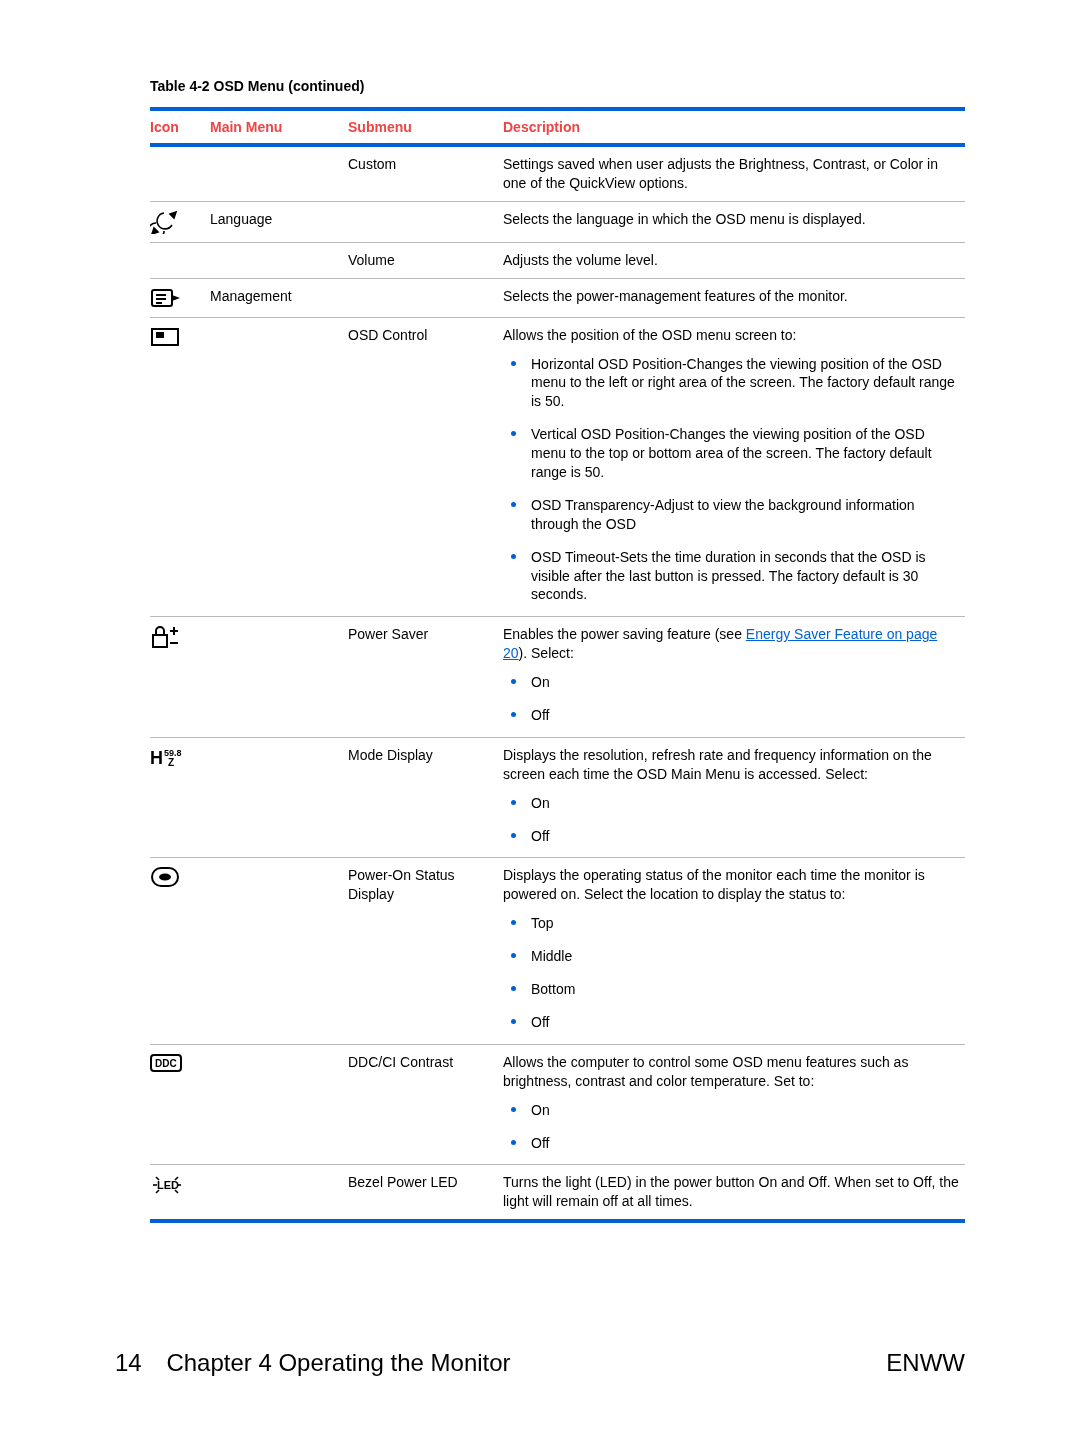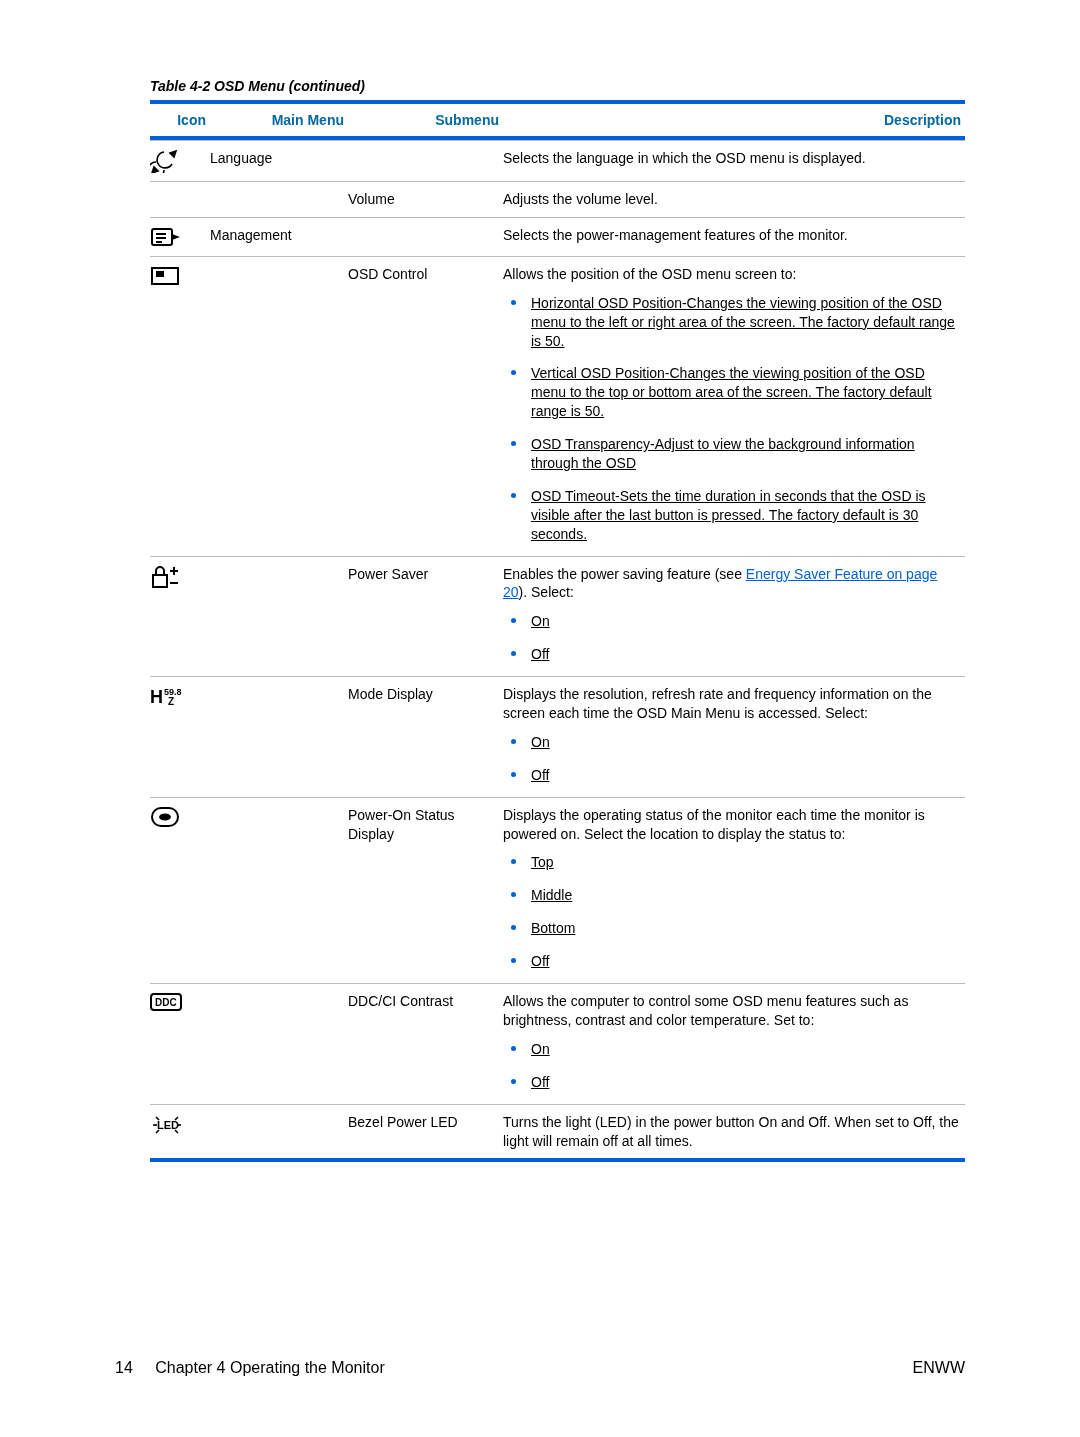--- a/index.html
+++ b/index.html
@@ -10,60 +10,58 @@
     background: #fff;
     font-family: Arial, Helvetica, sans-serif;
     font-size: 14px;
     color: #000;
     position: relative;
     padding: 78px 115px 60px 150px;
   }
   .table-caption {
     font-weight: bold;
     font-size: 14px;
-    margin-bottom: 6px;
-    font-style: italic;
+    margin-bottom: 13px;
   }
   .hr-thick {
     height: 4px;
     background: #0060d6;
     border: none;
     margin: 0;
   }
   table.osd {
     width: 100%;
     border-collapse: collapse;
     table-layout: fixed;
   }
   table.osd col.c-icon { width: 60px; }
   table.osd col.c-main { width: 138px; }
   table.osd col.c-sub  { width: 155px; }
   table.osd col.c-desc { width: auto; }
   table.osd th {
-    color: #0369a1;
+    color: #ef4444;
     font-weight: bold;
     font-size: 14px;
-    text-align: right;
+    text-align: left;
     padding: 8px 4px 8px 0;
     vertical-align: top;
   }
   table.osd td {
     font-size: 14px;
     text-align: left;
     padding: 8px 4px 8px 0;
     vertical-align: top;
     line-height: 1.35;
   }
   table.osd tr.sep td { border-top: 1px solid #bbb; }
   .icon-cell svg { display: block; }
   ul.blue-bullets {
     list-style: none;
     margin: 10px 0 0 0;
     padding: 0 0 0 28px;
-    text-decoration: underline;
   }
   ul.blue-bullets li {
     position: relative;
     padding-left: 0;
     margin-bottom: 14px;
     line-height: 1.35;
   }
   ul.blue-bullets li::before {
     content: "";
     position: absolute;
@@ -76,21 +74,21 @@
   }
   ul.blue-bullets li:last-child { margin-bottom: 4px; }
   a.xref { color: #0060d6; text-decoration: underline; }
   .footer {
     position: absolute;
     left: 115px;
     right: 115px;
     bottom: 60px;
     display: flex;
     justify-content: space-between;
-    font-size: 16px;
+    font-size: 24px;
     color: #000;
     margin-top: 24px;
   }
   .footer .left { }
   .footer .page-no { margin-right: 18px; }
 </style>
 </head>
 <body>
 
 <div class="table-caption">
@@ -113,20 +111,26 @@
       <th>Description</th>
     </tr>
   </thead>
   <tbody>
     <tr>
         <td colspan="4" style="padding:0;">
           <div class="hr-thick"></div>
         </td>
       </tr>
 
+    <tr>
+      <td class="icon-cell"></td>
+      <td></td>
+      <td>Custom</td>
+      <td>Settings saved when user adjusts the Brightness, Contrast, or Color in one of the QuickView options.</td>
+    </tr>
 
     <tr class="sep">
       <td class="icon-cell">
         <span>
           <svg width="30" height="24" viewBox="0 0 30 24">
             <g fill="none" stroke="#000" stroke-width="1.6">
               <path d="M14 3 A8 8 0 1 0 22 15"></path>
               <path d="M20 4 L26 2 L24 8 Z" fill="#000"></path>
               <path d="M6 13 A8 8 0 1 0 14 21"></path>
               <path d="M8 22 L2 24 L4 18 Z" fill="#000"></path>

